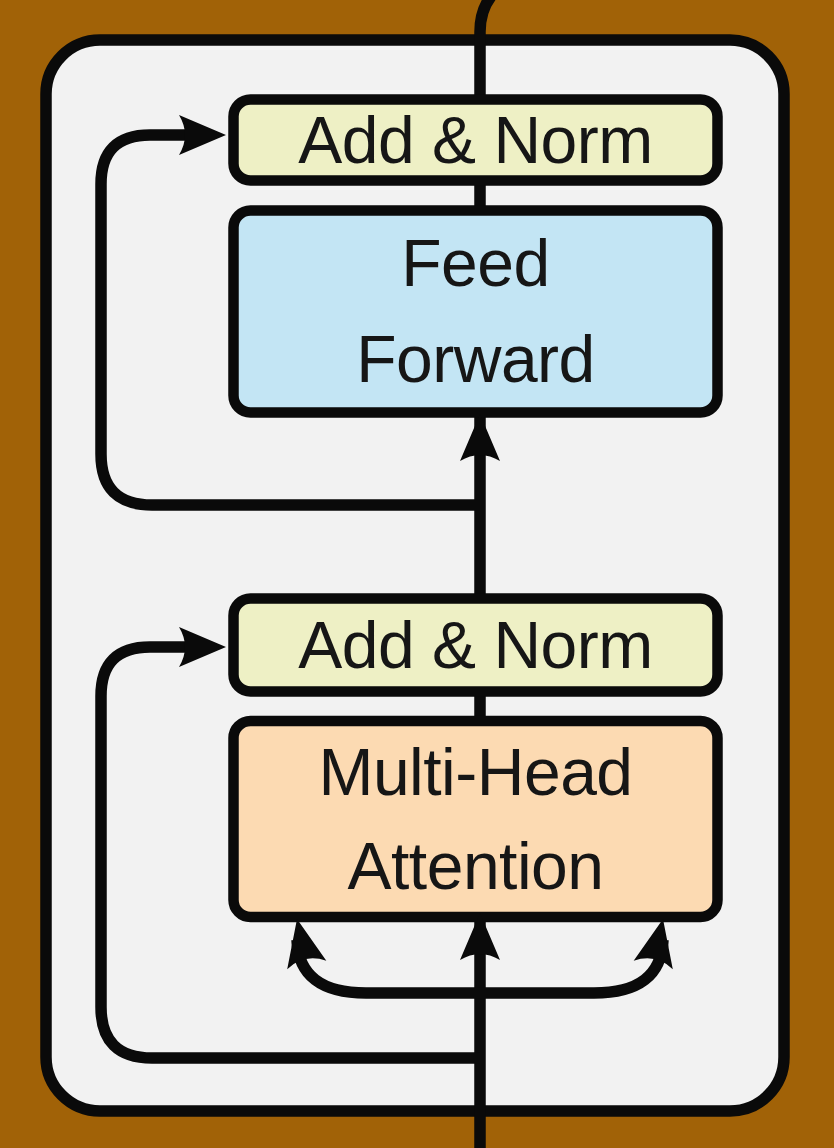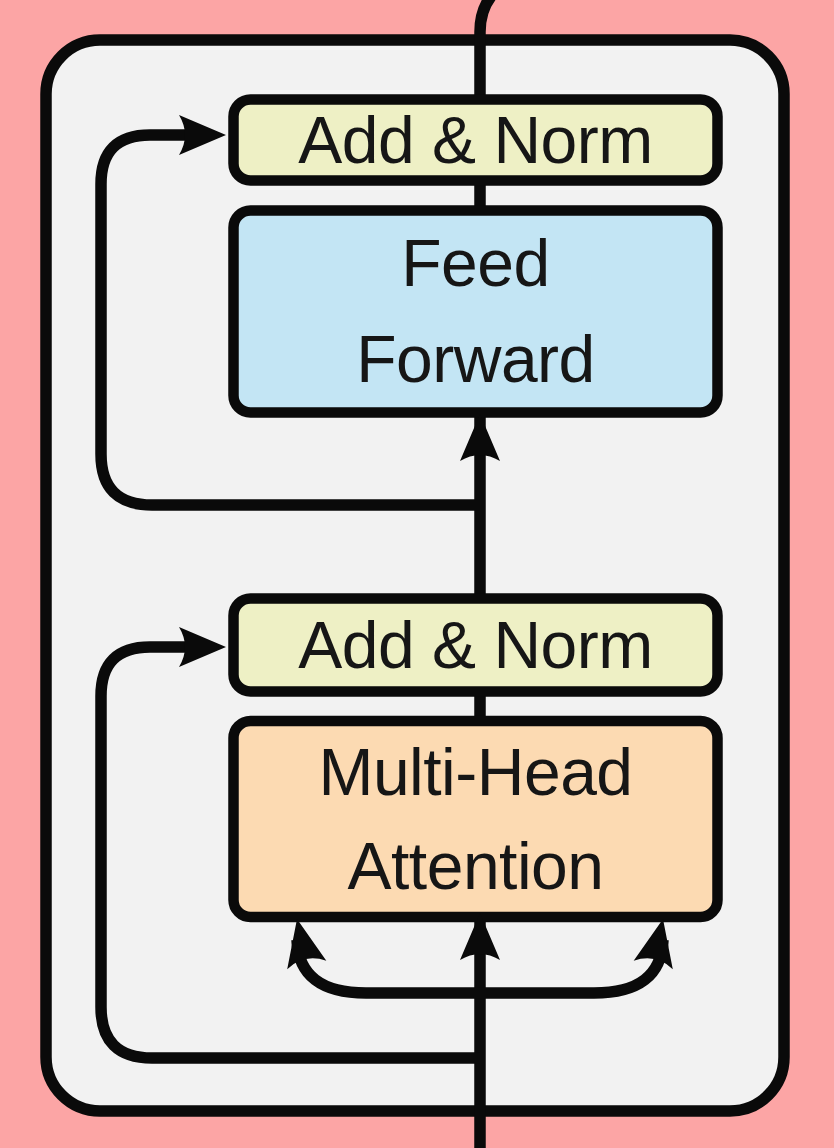--- a/index.html
+++ b/index.html
@@ -5,21 +5,21 @@
   html, body {
     margin: 0;
     padding: 0;
     background: #ffffff;
     font-family: "Liberation Sans", "DejaVu Sans", sans-serif;
   }
   .stage {
     position: relative;
     width: 834px;
     height: 1148px;
-    background: #fca5a5;
+    background: #a16207;
     overflow: hidden;
   }
   svg { display: block; }
   .flow-line {
     fill: none;
     stroke-width: 11.5;
     stroke-linecap: butt;
     stroke-linejoin: round;
   }
   .box {

